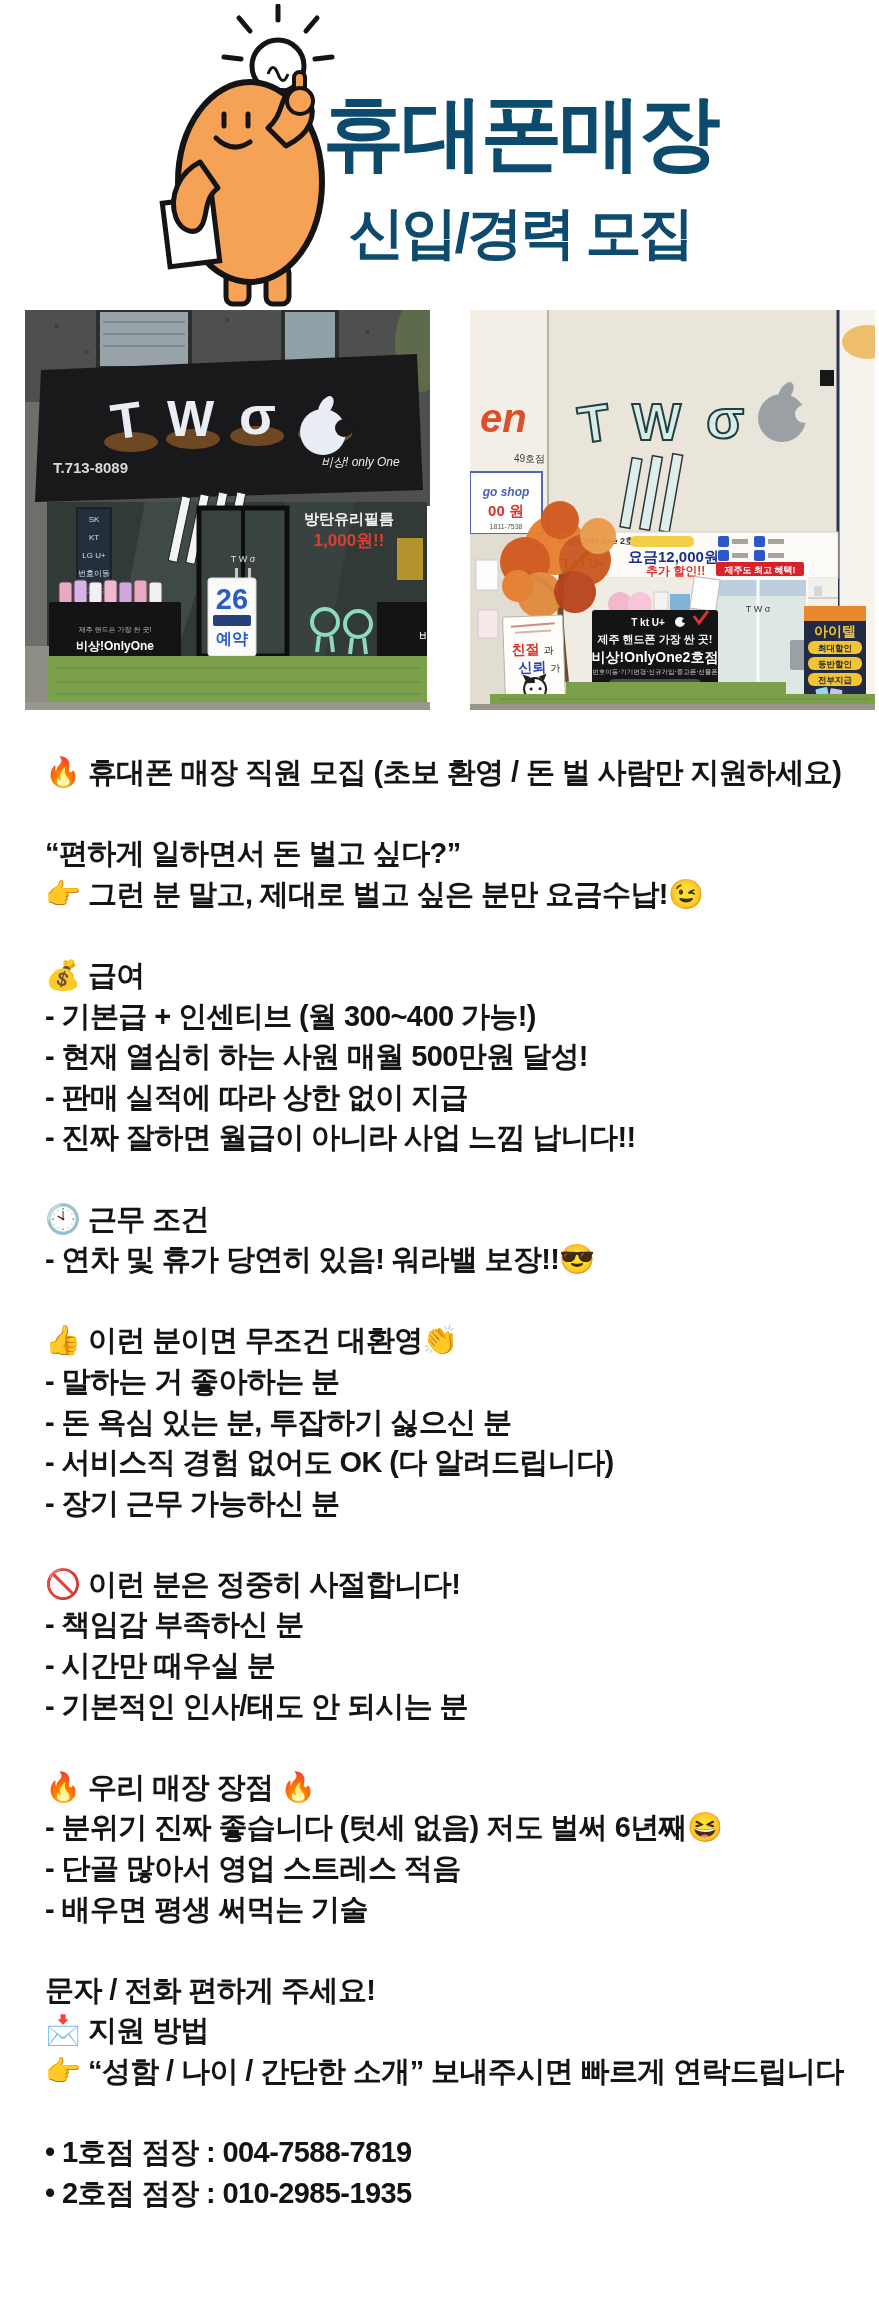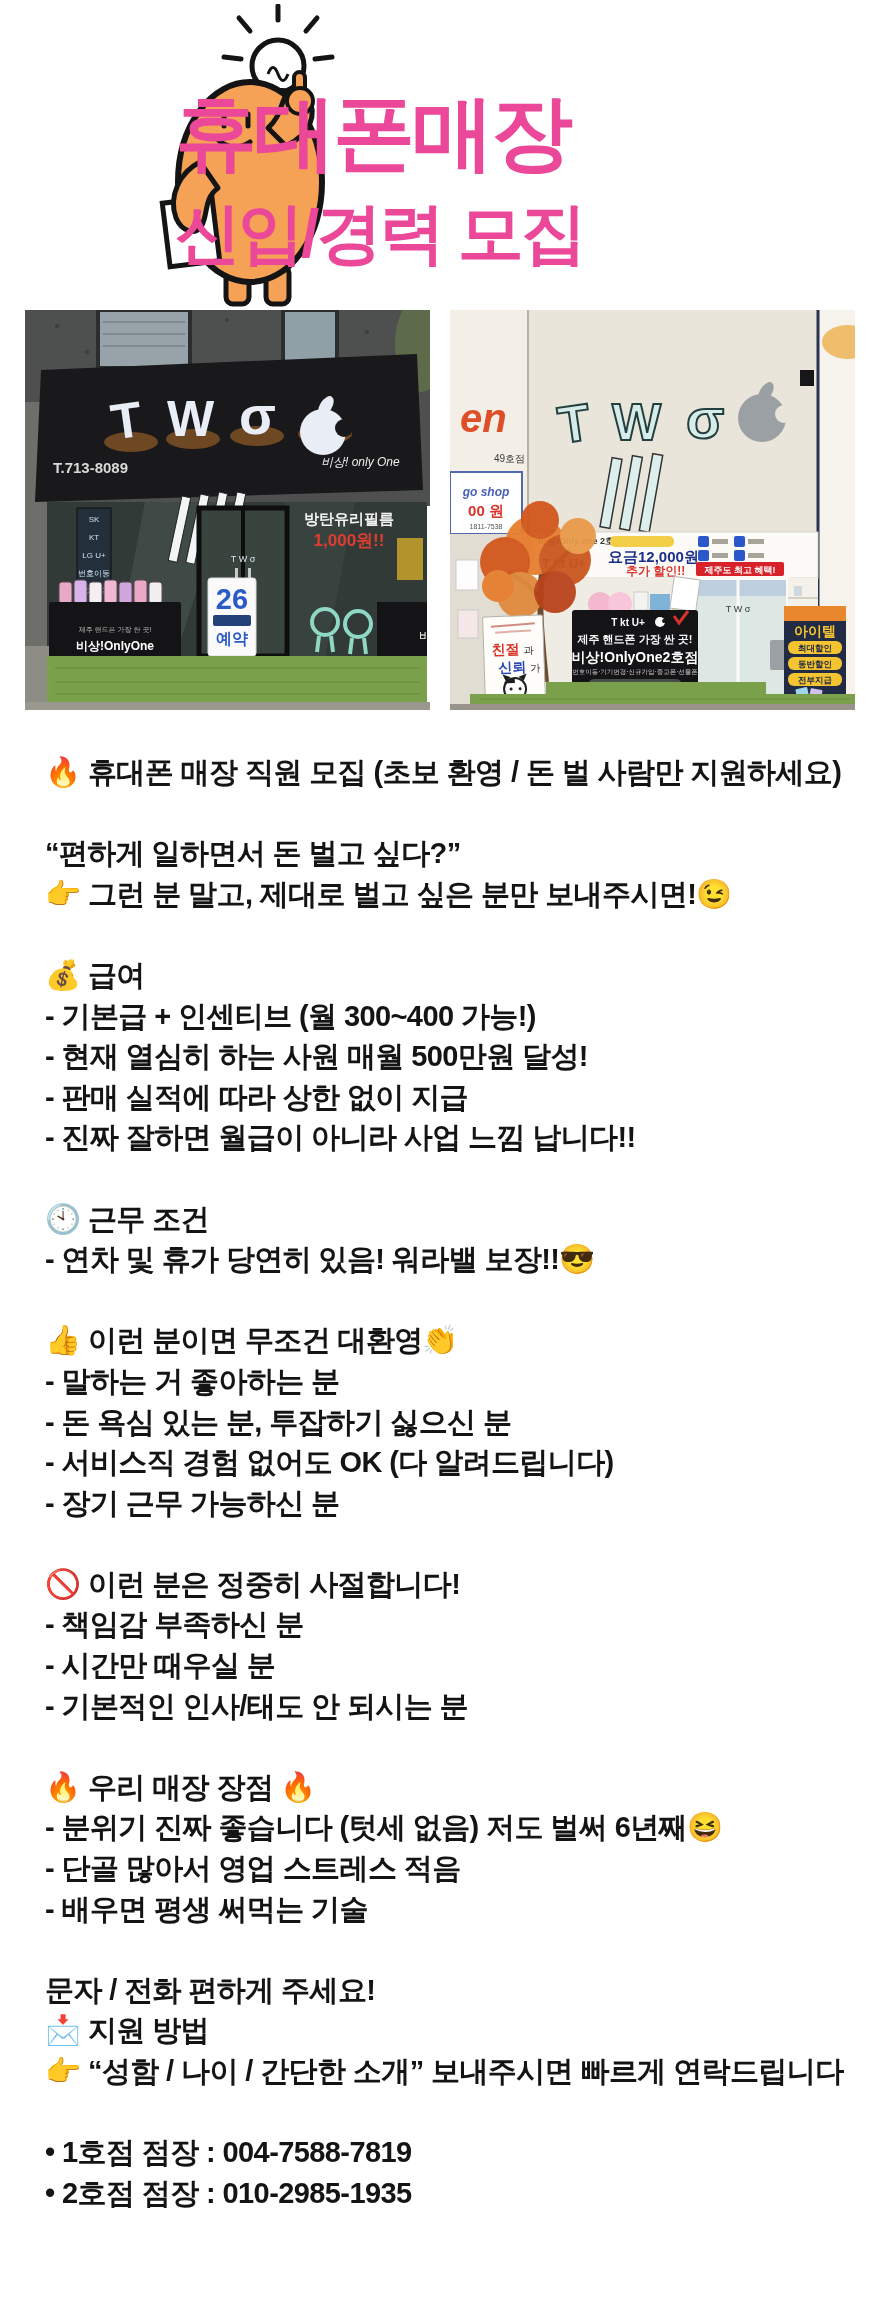--- a/index.html
+++ b/index.html
@@ -1,24 +1,24 @@
 <!DOCTYPE html>
 <html><head>
 <meta charset="utf-8">
 <style>
   html,body{margin:0;padding:0;background:#ffffff;}
   .page{position:relative;width:879px;height:2302px;background:#ffffff;overflow:hidden;
         font-family:"Liberation Sans",sans-serif;color:#121212;}
-  .title{position:absolute;left:175px;top:84px;width:690px;
-         font-weight:900;color:#ec4899;letter-spacing:-3px;}
+  .title{position:absolute;left:175px;top:84px;width:690px;text-align:center;
+         font-weight:900;color:#0c4a6e;letter-spacing:-3px;}
   .title .t1{font-size:82px;line-height:98px;}
-  .title .t2{font-size:66px;line-height:102px;}
+  .title .t2{font-size:56px;line-height:102px;}
   .mascot{position:absolute;left:138px;top:4px;width:232px;height:306px;}
   .photo{position:absolute;top:310px;width:405px;height:400px;}
-  .photo.p1{left:25px;} .photo.p2{left:450px;}
+  .photo.p1{left:25px;} .photo.p2{left:470px;}
   .photo svg{display:block;width:405px;height:400px;}
   .body-text{position:absolute;left:45px;top:753px;width:812px;
              font-size:29px;font-weight:700;color:#141414;letter-spacing:-0.6px;}
   .body-text .line{height:40.6px;white-space:nowrap;}
   svg text{font-family:"Liberation Sans",sans-serif;}
 </style>
 </head>
 <body>
 
 <div class="page">
@@ -337,21 +337,21 @@
           <line x1="30" y1="389" x2="400" y2="389"></line>
         </g>
     <rect x="0" y="394" width="405" height="6" fill="#98948b"></rect>
   </svg>
   </div>
 
   <main class="body-text">
       <div class="line">🔥 휴대폰 매장 직원 모집 (초보 환영 / 돈 벌 사람만 지원하세요)</div>
       <div class="line">&nbsp;</div>
       <div class="line">“편하게 일하면서 돈 벌고 싶다?”</div>
-      <div class="line">👉 그런 분 말고, 제대로 벌고 싶은 분만 보내주시면!😉</div>
+      <div class="line">👉 그런 분 말고, 제대로 벌고 싶은 분만 요금수납!😉</div>
       <div class="line">&nbsp;</div>
       <div class="line">💰 급여</div>
       <div class="line">- 기본급 + 인센티브 (월 300~400 가능!)</div>
       <div class="line">- 현재 열심히 하는 사원 매월 500만원 달성!</div>
       <div class="line">- 판매 실적에 따라 상한 없이 지급</div>
       <div class="line">- 진짜 잘하면 월급이 아니라 사업 느낌 납니다!!</div>
       <div class="line">&nbsp;</div>
       <div class="line">🕙 근무 조건</div>
       <div class="line">- 연차 및 휴가 당연히 있음! 워라밸 보장!!😎</div>
       <div class="line">&nbsp;</div>

